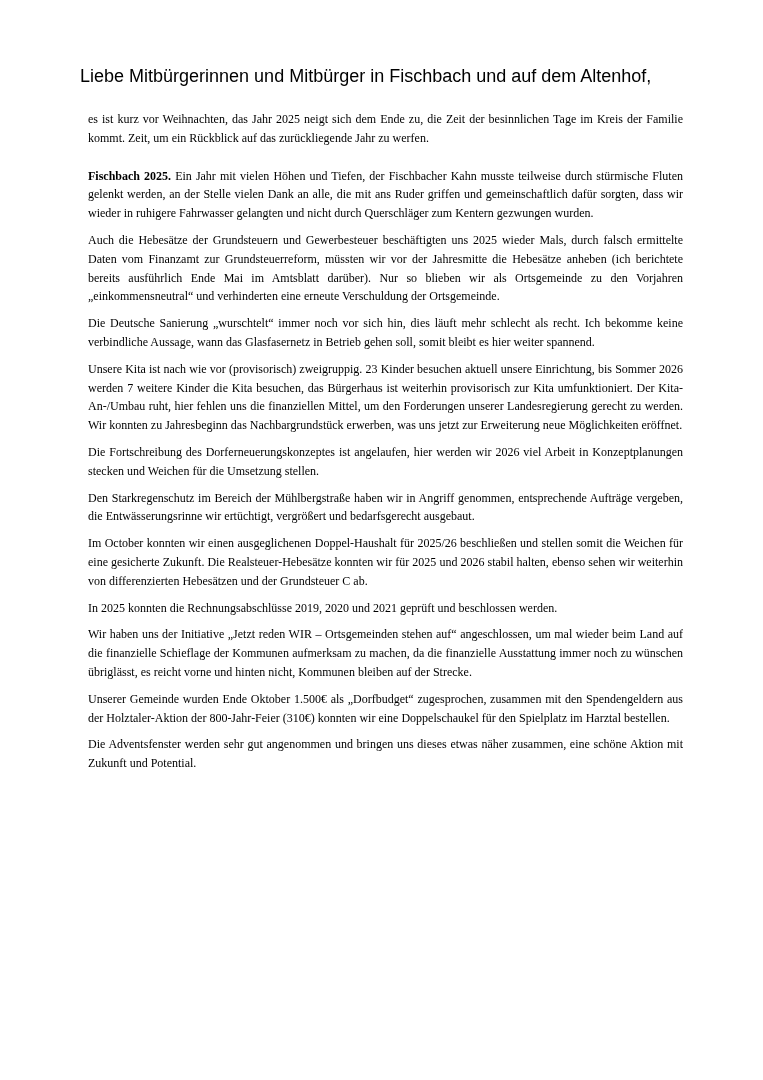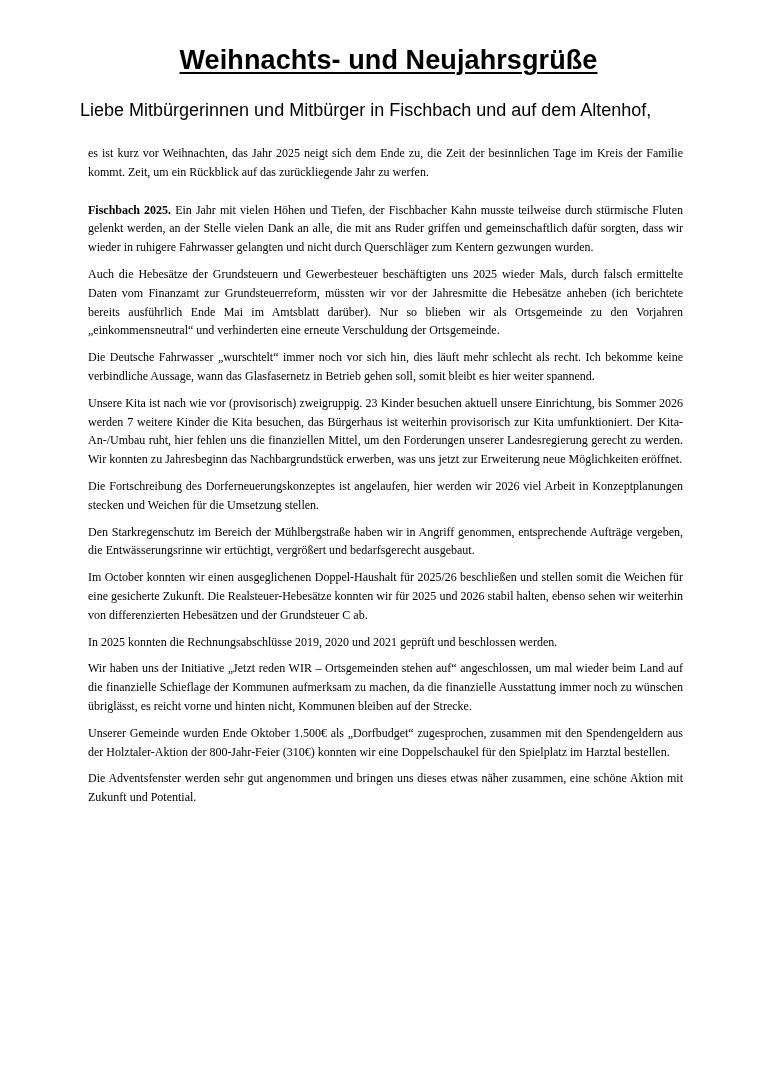--- a/index.html
+++ b/index.html
@@ -52,30 +52,29 @@
       margin-top: 19px;
     }
     .lead {
       font-weight: bold;
     }
   </style>
 </head>
 <body>
 
 <div class="page">
-  <h1 class="title">Weihnachts- und Neujahrsgrüße</h1>
 
   <p class="salutation">Liebe Mitbürgerinnen und Mitbürger in Fischbach und auf dem Altenhof,</p>
 
   <p class="body-text intro">es ist kurz vor Weihnachten, das Jahr 2025 neigt sich dem Ende zu, die Zeit der besinnlichen Tage im Kreis der Familie kommt. Zeit, um ein Rückblick auf das zurückliegende Jahr zu werfen.</p>
 
   <div class="section">
     <p class="body-text"><span class="lead">Fischbach 2025.</span><span> Ein Jahr mit vielen Höhen und Tiefen, der Fischbacher Kahn musste teilweise durch stürmische Fluten gelenkt werden, an der Stelle vielen Dank an alle, die mit ans Ruder griffen und gemeinschaftlich dafür sorgten, dass wir wieder in ruhigere Fahrwasser gelangten und nicht durch Querschläger zum Kentern gezwungen wurden.</span></p>
     <p class="body-text">Auch die Hebesätze der Grundsteuern und Gewerbesteuer beschäftigten uns 2025 wieder Mals, durch falsch ermittelte Daten vom Finanzamt zur Grundsteuerreform, müssten wir vor der Jahresmitte die Hebesätze anheben (ich berichtete bereits ausführlich Ende Mai im Amtsblatt darüber). Nur so blieben wir als Ortsgemeinde zu den Vorjahren „einkommensneutral“ und verhinderten eine erneute Verschuldung der Ortsgemeinde.</p>
-    <p class="body-text">Die Deutsche Fahrwasser „wurschtelt“ immer noch vor sich hin, dies läuft mehr schlecht als recht. Ich bekomme keine verbindliche Aussage, wann das Glasfasernetz in Betrieb gehen soll, somit bleibt es hier weiter spannend.</p>
+    <p class="body-text">Die Deutsche Sanierung „wurschtelt“ immer noch vor sich hin, dies läuft mehr schlecht als recht. Ich bekomme keine verbindliche Aussage, wann das Glasfasernetz in Betrieb gehen soll, somit bleibt es hier weiter spannend.</p>
     <p class="body-text">Unsere Kita ist nach wie vor (provisorisch) zweigruppig. 23 Kinder besuchen aktuell unsere Einrichtung, bis Sommer 2026 werden 7 weitere Kinder die Kita besuchen, das Bürgerhaus ist weiterhin provisorisch zur Kita umfunktioniert. Der Kita-An-/Umbau ruht, hier fehlen uns die finanziellen Mittel, um den Forderungen unserer Landesregierung gerecht zu werden. Wir konnten zu Jahresbeginn das Nachbargrundstück erwerben, was uns jetzt zur Erweiterung neue Möglichkeiten eröffnet.</p>
     <p class="body-text">Die Fortschreibung des Dorferneuerungskonzeptes ist angelaufen, hier werden wir 2026 viel Arbeit in Konzeptplanungen stecken und Weichen für die Umsetzung stellen.</p>
     <p class="body-text">Den Starkregenschutz im Bereich der Mühlbergstraße haben wir in Angriff genommen, entsprechende Aufträge vergeben, die Entwässerungsrinne wir ertüchtigt, vergrößert und bedarfsgerecht ausgebaut.</p>
     <p class="body-text">Im October konnten wir einen ausgeglichenen Doppel-Haushalt für 2025/26 beschließen und stellen somit die Weichen für eine gesicherte Zukunft. Die Realsteuer-Hebesätze konnten wir für 2025 und 2026 stabil halten, ebenso sehen wir weiterhin von differenzierten Hebesätzen und der Grundsteuer C ab.</p>
     <p class="body-text">In 2025 konnten die Rechnungsabschlüsse 2019, 2020 und 2021 geprüft und beschlossen werden.</p>
     <p class="body-text">Wir haben uns der Initiative „Jetzt reden WIR – Ortsgemeinden stehen auf“ angeschlossen, um mal wieder beim Land auf die finanzielle Schieflage der Kommunen aufmerksam zu machen, da die finanzielle Ausstattung immer noch zu wünschen übriglässt, es reicht vorne und hinten nicht, Kommunen bleiben auf der Strecke.</p>
     <p class="body-text">Unserer Gemeinde wurden Ende Oktober 1.500€ als „Dorfbudget“ zugesprochen, zusammen mit den Spendengeldern aus der Holztaler-Aktion der 800-Jahr-Feier (310€) konnten wir eine Doppelschaukel für den Spielplatz im Harztal bestellen.</p>
     <p class="body-text">Die Adventsfenster werden sehr gut angenommen und bringen uns dieses etwas näher zusammen, eine schöne Aktion mit Zukunft und Potential.</p>
   </div>
 </div>

